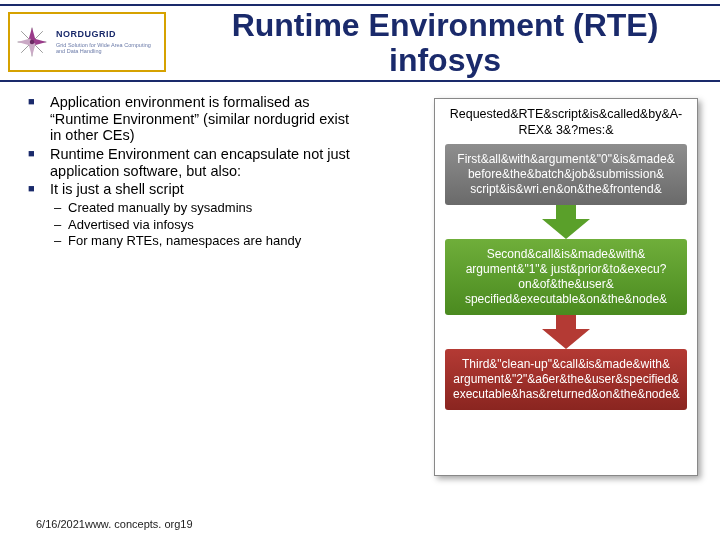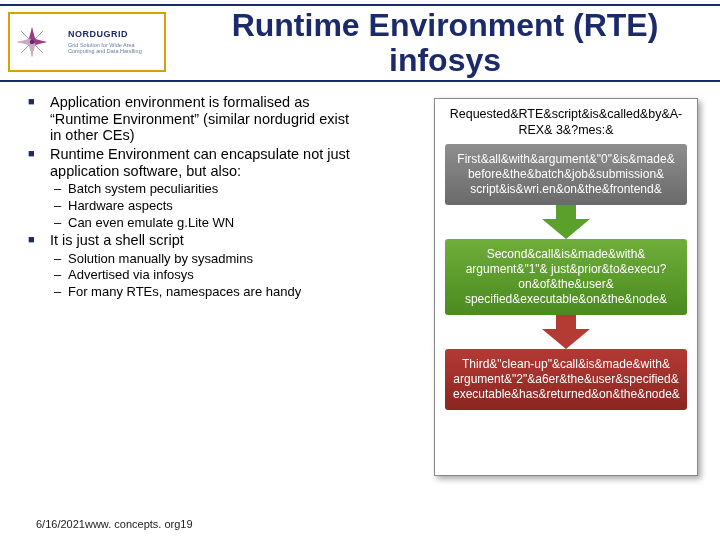--- a/index.html
+++ b/index.html
@@ -14,21 +14,21 @@
   .top-rule-1 { position:absolute; left:0; right:0; top:4px; height:2px; background:#1a2a6b; }
   .top-rule-2 { position:absolute; left:0; right:0; top:80px; height:2px; background:#1a2a6b; }
   .logo-wrap {
     position:absolute; left:8px; top:12px; width:158px; height:60px;
     border:2px solid #d6a200; background:#fff; display:flex; align-items:center; gap:6px; padding:4px;
   }
   .logo-star {
     width:36px; height:36px; position:relative; flex:0 0 36px;
   }
   .logo-star svg { width:100%; height:100%; }
-  .logo-text { font-size:8px; line-height:1.05;margin-left:12px; }
+  .logo-text { font-size:8px; line-height:1.05; }
   .logo-brand { font-weight:bold; letter-spacing:0.5px; font-size:9px; color:#1a2a6b; display:block; margin-bottom:2px;}
   .logo-tag { font-size:5.5px; color:#6a7aa8; line-height:1.1; display:block;}
   .title {
     position:absolute; left:180px; top:8px; right:10px; text-align:center;
     font-family: "Trebuchet MS", Verdana, sans-serif;
     font-size:32px; font-weight:bold; color:#1a2a6b; line-height:1.1;
   }
   .content {
     position:absolute; left:28px; top:94px; width:332px;
     font-size:14.5px; line-height:1.15; color:#000;
@@ -108,30 +108,25 @@
   <span>infosys</span>
 </div>
 
 <div class="top-rule-2"></div>
 
 <div class="content">
   <ul class="b1">
     <li>Application environment is formalised as “Runtime Environment” (similar nordugrid exist in other CEs)</li>
     <li>
       <span>Runtime Environment can encapsulate not just application software, but also:</span>
-      <ul class="b2">
-        <li>Batch system peculiarities</li>
-        <li>Hardware aspects</li>
-        <li>Can even emulate g.Lite WN</li>
-      </ul>
     </li>
     <li>
       <span>It is just a shell script</span>
       <ul class="b2">
-        <li>Solution manually by sysadmins</li>
+        <li>Created manually by sysadmins</li>
         <li>Advertised via infosys</li>
         <li>For many RTEs, namespaces are handy</li>
       </ul>
     </li>
   </ul>
 </div>
 
 <div class="diagram">
   <div class="d-top">Requested&amp;RTE&amp;script&amp;is&amp;called&amp;by&amp;A-REX&amp; 3&amp;?mes:&amp;</div>
 

